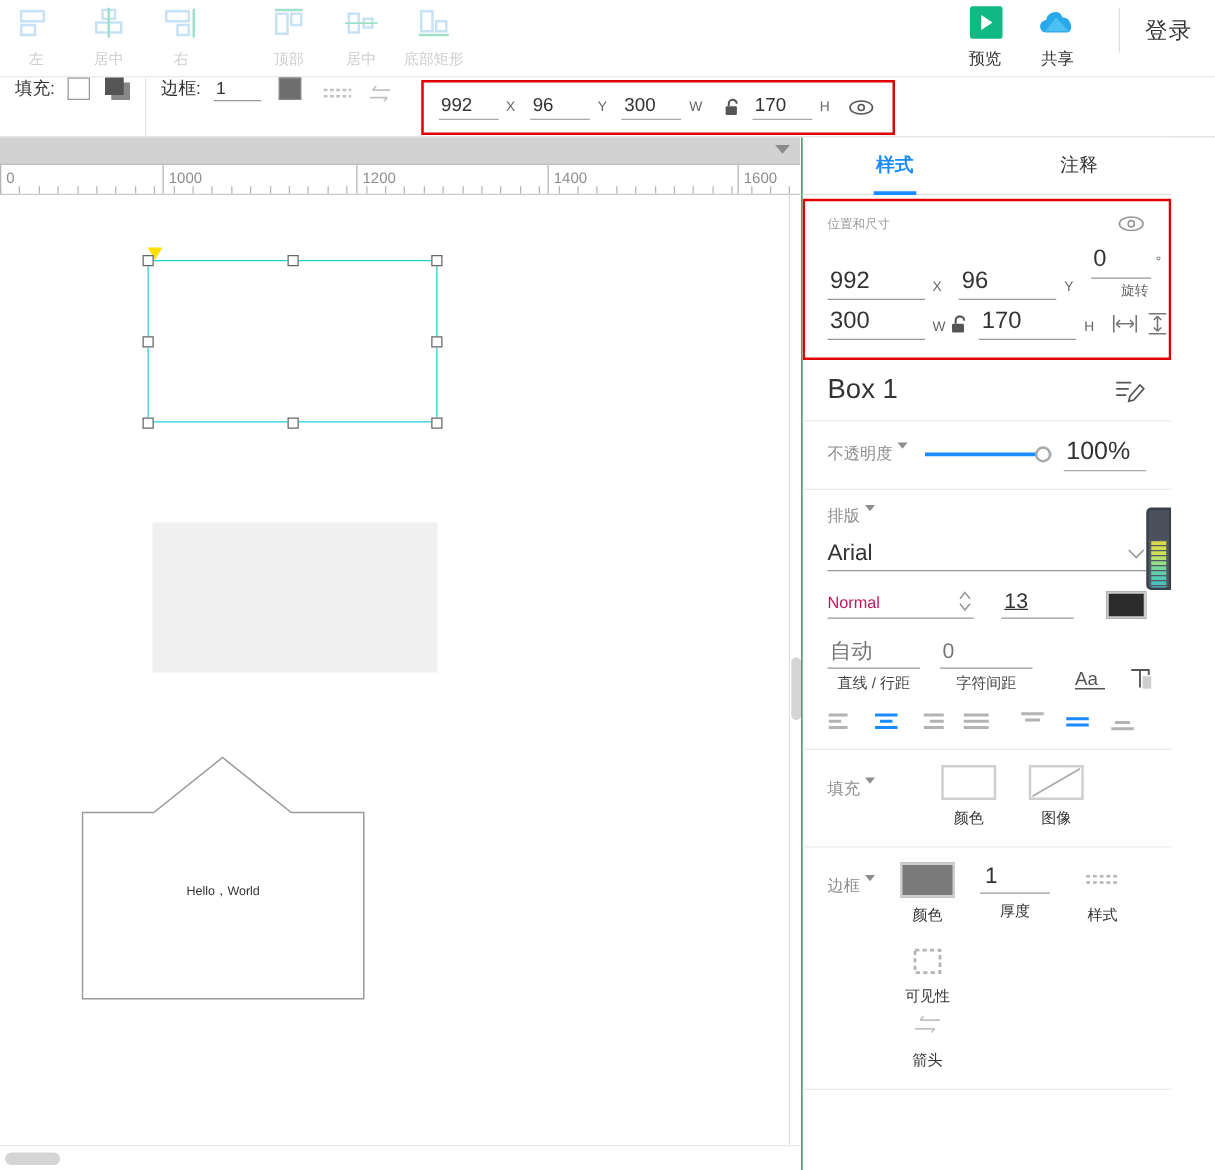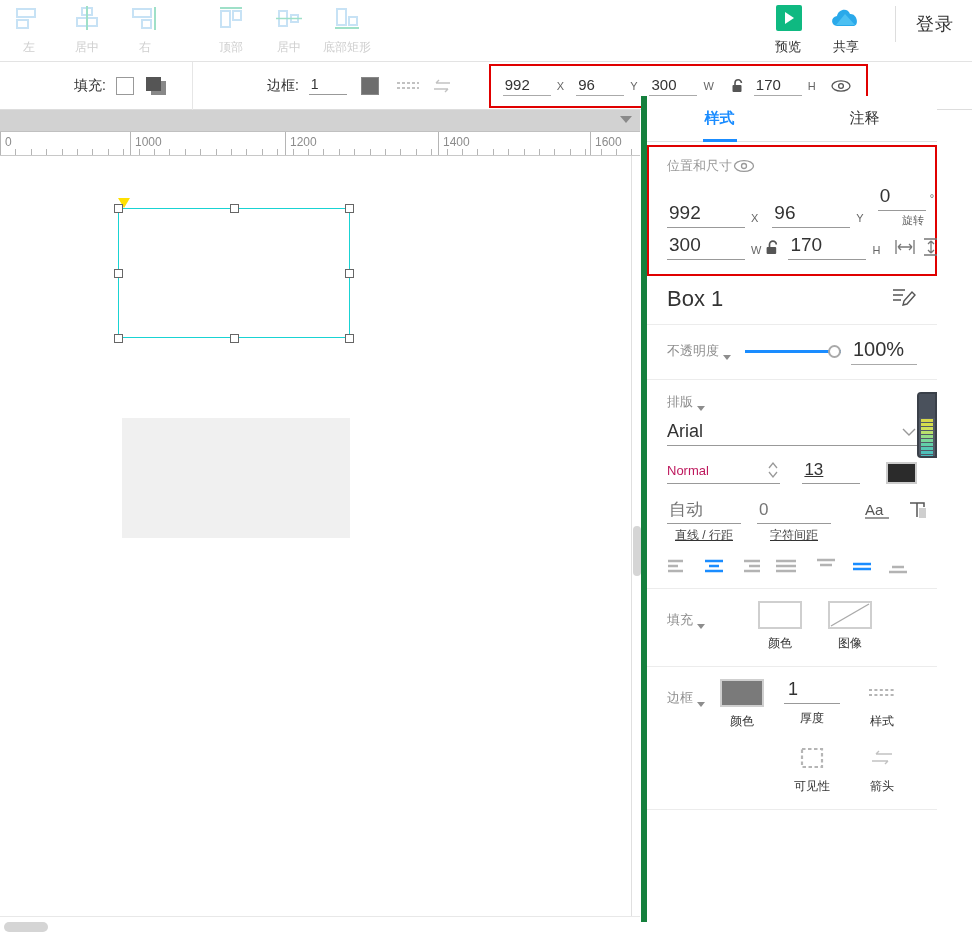--- a/index.html
+++ b/index.html
@@ -34,21 +34,21 @@
     font-size: 18px; color: #333; margin-left: 6px; margin-top: 12px;
     cursor: pointer; letter-spacing: 1px;
   }
 
   
   .toolbar-prop {
     position: absolute; left: 0; top: 62px; width: 972px; height: 48px;
     background: #fff; border-bottom: 1px solid #ddd;
     display: flex; align-items: center;
   }
-  .prop-sec { display: flex; align-items: center; height: 48px; padding: 0 26px; margin-left: 48px; }
+  .prop-sec { display: flex; align-items: flex-start; height: 48px; padding: 0 12px; }
   .prop-sec.bordered { border-right: 1px solid #e6e6e6; }
   .prop-label { font-size: 14px; color: #333; margin-right: 10px; }
   .swatch-outline {
     width: 18px; height: 18px; border: 1px solid #999; background: #fff;
     display: inline-block; cursor: pointer;
   }
   .swatch-grad {
     width: 20px; height: 18px; display: inline-block; cursor: pointer; position: relative;
   }
   .swatch-grad i {
@@ -143,22 +143,22 @@
     position: absolute; left: 0; top: 916px; width: 640px; height: 20px;
     background: #fff; border-top: 1px solid #e8e8e8;
   }
   .hthumb {
     position: absolute; left: 4px; top: 5px; width: 44px; height: 10px;
     background: #d5d5d5; border-radius: 5px; cursor: pointer;
   }
 
   
   .rpanel {
-    position: absolute; left: 641px; top: 96px; width: 296px; height: 826px;
-    background: #fff; border-left: 6px solid #15803d; overflow: hidden;
+    position: absolute; left: 641px; top: 110px; width: 296px; height: 826px;
+    background: #fff; border-left: 1px solid #15803d; overflow: hidden;
   }
   .rtabs { display: flex; height: 46px; border-bottom: 1px solid #e0e0e0; }
   .rtab {
     flex: 1; display: flex; align-items: center; justify-content: center;
     font-size: 15px; color: #333; cursor: pointer; position: relative;
   }
   .rtab.active { color: #1a8cff; font-weight: bold; }
   .rtab.active::after {
     content: ""; position: absolute; bottom: -1px; left: 50%; transform: translateX(-50%);
     width: 34px; height: 3px; background: #1a8cff;
@@ -167,46 +167,46 @@
     height: 44px; display: flex; align-items: center; padding: 0 22px;
     font-size: 17px; color: #bdbdbd; border-bottom: 1px solid #ececec;
     cursor: text;
   }
 
   .pos-box {
     margin: 3px 0 0 0; border: 2px solid #e00000; padding: 10px 18px 14px 18px;
     position: relative; background: #fff;
   }
   .pos-head {
-    display: flex; align-items: center; 
-    font-size: 13px; color: #999; margin-bottom: 8px;
+    display: flex; align-items: center; justify-content: space-between;
+    font-size: 10px; color: #999; margin-bottom: 8px;
   }
   .pos-row { display: flex; align-items: flex-end; margin-top: 10px; }
   .fld { position: relative; }
   .fld input {
     width: 78px; font-size: 19px; color: #333; border: none;
     border-bottom: 1px solid #999; background: transparent; outline: none;
     font-family: "Liberation Sans", sans-serif; padding: 0 0 3px 2px;
   }
   .fld input.narrow { width: 48px; }
   .fld-key { font-size: 11px; color: #666; margin: 0 14px 4px 6px; }
   .fld-sub { font-size: 11px; color: #666; text-align: center; margin-top: 2px; }
   .lock-ico { margin: 0 6px 4px 0; cursor: pointer; }
 
   .name-row {
-    display: flex; align-items: flex-start; justify-content: space-between;
+    display: flex; align-items: flex-end; justify-content: space-between;
     padding: 10px 20px 12px 20px; border-bottom: 1px solid #ececec;
   }
   .name-row .val { font-size: 22px; color: #333; }
 
   .sect {
     padding: 12px 20px 14px 20px; border-bottom: 1px solid #ececec;
   }
   .sect-title {
-    font-size: 13px; color: #8d8d8d; cursor: pointer; display: inline-flex; align-items: flex-end;
+    font-size: 13px; color: #8d8d8d; cursor: pointer; display: inline-flex; align-items: flex-start;
   }
   .caret-dn {
     display: inline-block; margin-left: 4px;
     border-left: 4px solid transparent; border-right: 4px solid transparent;
     border-top: 5px solid #8d8d8d;
   }
   .op-row { display: flex; align-items: center; }
   .slider { flex: 1; height: 16px; position: relative; margin: 0 10px 0 14px; cursor: pointer; }
   .slider-track {
     position: absolute; top: 7px; left: 0; right: 0; height: 3px; background: #1a8cff;
@@ -234,21 +234,21 @@
   .weight-select span.v { font-size: 13px; color: #be185d; }
   .size-input {
     width: 58px; font-size: 17px; color: #333; border: none;
     border-bottom: 1px solid #999; background: transparent; outline: none;
     margin-left: 22px; padding: 0 0 3px 2px; font-family: "Liberation Sans", sans-serif; text-decoration: underline;
   }
   .color-chip {
     width: 38px; height: 22px; background: #2b2b2b; border: 2px solid #ccc;
     margin-left: 26px; cursor: pointer;
   }
-  .row3 { display: flex; align-items: flex-start; margin-top: 16px; text-decoration: underline; }
+  .row3 { display: flex; align-items: flex-end; margin-top: 16px; }
   .lh-fld { width: 74px; margin-right: 16px; }
   .lh-fld input {
     width: 74px; font-size: 17px; color: #bcbcbc; border: none;
     border-bottom: 1px solid #999; background: transparent; outline: none;
     padding: 0 0 3px 2px; font-family: "Liberation Sans", sans-serif;
   }
   .lh-cap { font-size: 12px; color: #444; text-align: center; margin-top: 3px; }
   .ab-icons { display: flex; align-items: flex-end; margin-left: 18px; gap: 16px; }
   .row4 { display: flex; align-items: center; margin-top: 14px; justify-content: space-between; }
   .align-grp { display: flex; gap: 14px; }
@@ -504,20 +504,26 @@
       <div class="tick minor" style="left: 585px;"></div>
       <div class="tick minor" style="left: 601px;"></div>
       <div class="tick minor" style="left: 616px;"></div>
       <div class="tick minor" style="left: 631px;"></div>
     </div>
 
   <div class="canvas">
 
     <div class="shape" style="left:122px; top:262px; width:228px; height:120px; background:#f0f0f0;"></div>
 
+    <div class="shape" style="left:65px; top:448px; width:227px; height:196px;">
+      <svg width="227" height="196" viewBox="0 0 227 196">
+        <polygon points="1,46 58,46 113,2 168,46 226,46 226,195 1,195" fill="#ffffff" stroke="#9a9a9a" stroke-width="1.2"></polygon>
+      </svg>
+      <span class="shape-label" style="top:102px;">Hello，World</span>
+    </div>
 
 
     <div>
       <div class="sel-rect" style="left:118px; top:52px; width:232px; height:130px;"></div>
       <div class="rot-marker" style="left:118px; top:42px;"></div>
       <div class="handle" style="left:114px; top:48px;"></div>
       <div class="handle" style="left:230px; top:48px;"></div>
       <div class="handle" style="left:345px; top:48px;"></div>
       <div class="handle" style="left:114px; top:113px;"></div>
       <div class="handle" style="left:345px; top:113px;"></div>
@@ -759,21 +765,21 @@
           <div class="fopt">
             <span style="height:28px;display:flex;align-items:center;">
               <svg width="30" height="16" viewBox="0 0 30 16">
                 <line x1="2" y1="5" x2="28" y2="5" stroke="#b5b5b5" stroke-width="2" stroke-dasharray="3,2.4"></line>
                 <line x1="2" y1="10" x2="28" y2="10" stroke="#b5b5b5" stroke-width="2" stroke-dasharray="3,2.4"></line>
               </svg>
             </span>
             <span class="cap">样式</span>
           </div>
         </div>
-        <div class="brow" style="margin-top:14px;">
+        <div class="brow" style="margin-top:14px;flex-direction:column;">
           <div class="fopt"></div>
           <div class="fopt">
             <span style="height:28px;display:flex;align-items:center;">
               <svg width="26" height="24" viewBox="0 0 26 24">
                 <rect x="3" y="3" width="20" height="18" fill="none" stroke="#b5b5b5" stroke-width="2.2" stroke-dasharray="3.5,2.5"></rect>
               </svg>
             </span>
             <span class="cap">可见性</span>
           </div>
           <div class="fopt">

